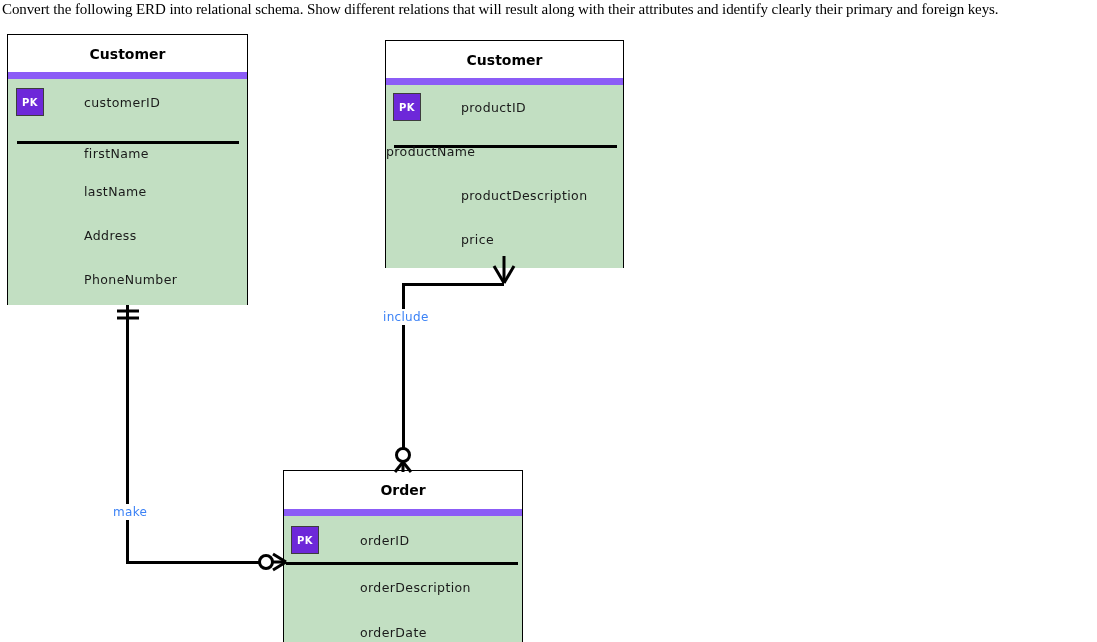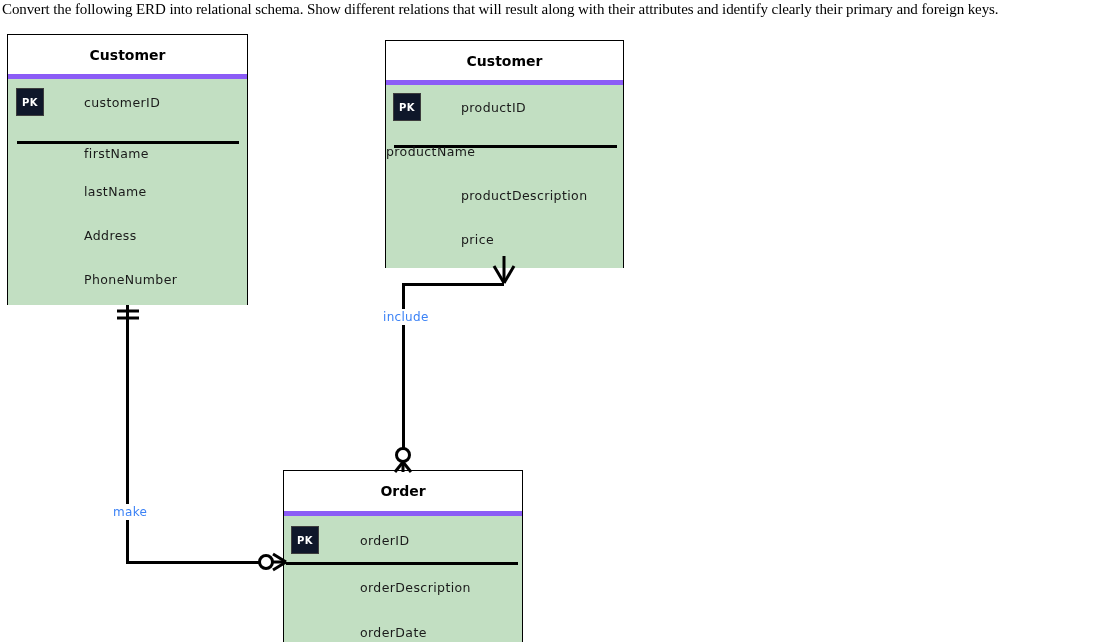--- a/index.html
+++ b/index.html
@@ -43,21 +43,21 @@
     position: absolute;
     box-sizing: border-box;
     border: 1px solid #000000;
     background: #ffffff;
     z-index: 5;
   }
   .entity-header {
     box-sizing: border-box;
     width: 100%;
     background: #ffffff;
-    border-bottom: 5px solid #8b5cf6;
+    border-bottom: 7px solid #8b5cf6;
     text-align: center;
     font-weight: bold;
     font-size: 14px;
     color: #000000;
     display: flex;
     align-items: center;
     justify-content: center;
   }
   .entity-body {
     position: relative;
@@ -74,21 +74,21 @@
   }
   .attr-label {
     font-size: 12.5px;
     color: #1a1a1a;
     letter-spacing: 0.4px;
   }
   .pk-badge {
     position: absolute;
     width: 26px;
     height: 26px;
-    background: #0f172a;
+    background: #6d28d9;
     border: 1px solid #3d3d3d;
     color: #ffffff;
     font-size: 10px;
     font-weight: bold;
     display: flex;
     align-items: center;
     justify-content: center;
     letter-spacing: 0.5px;
   }
   .pk-separator {

